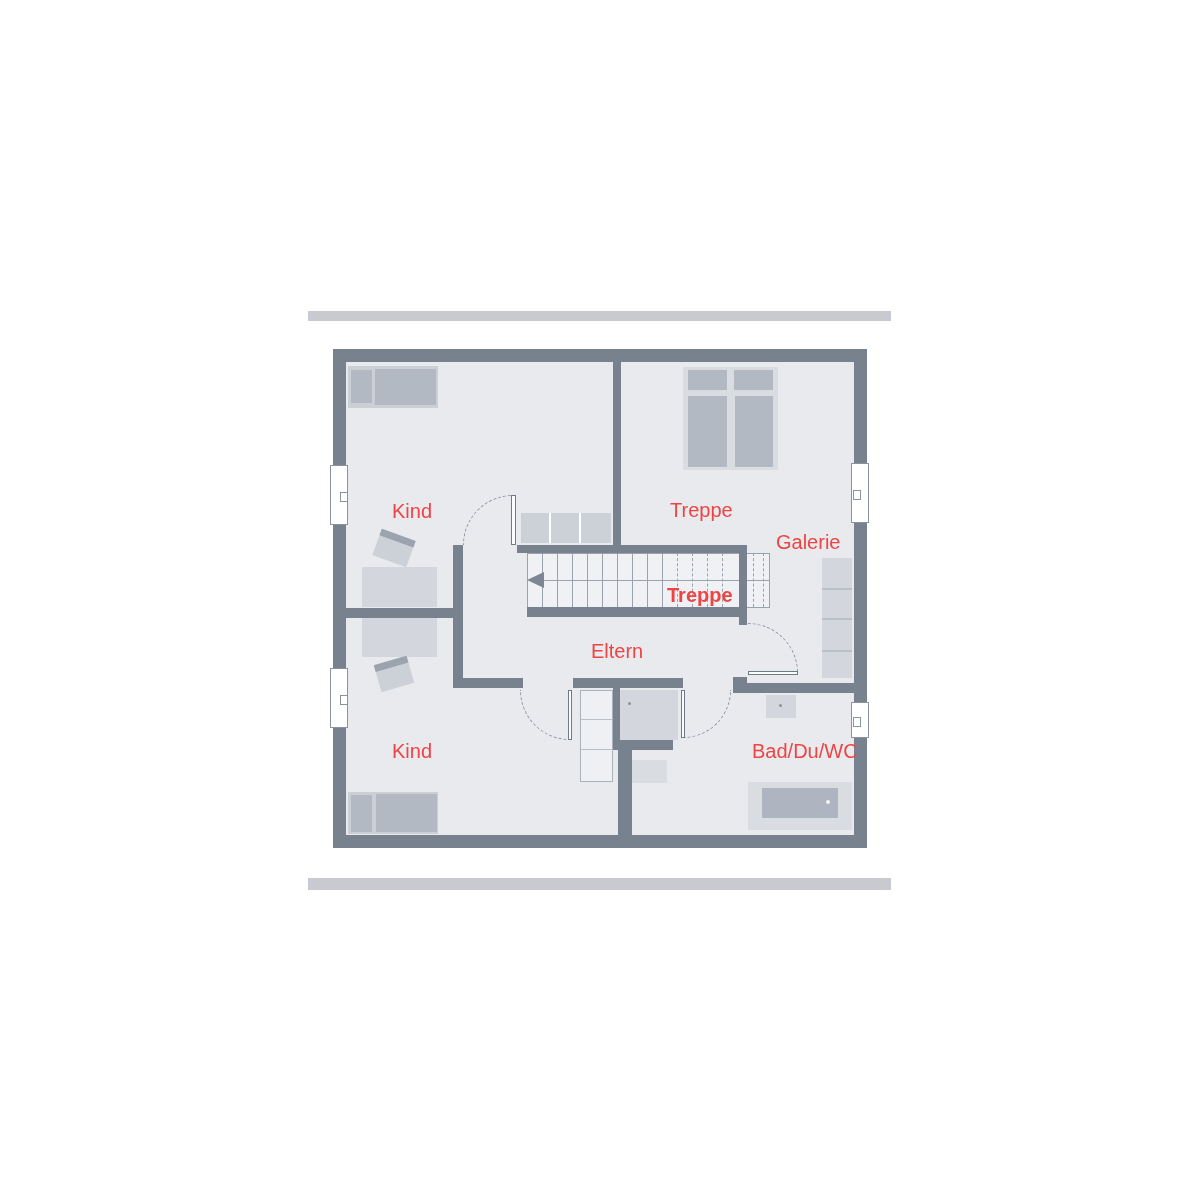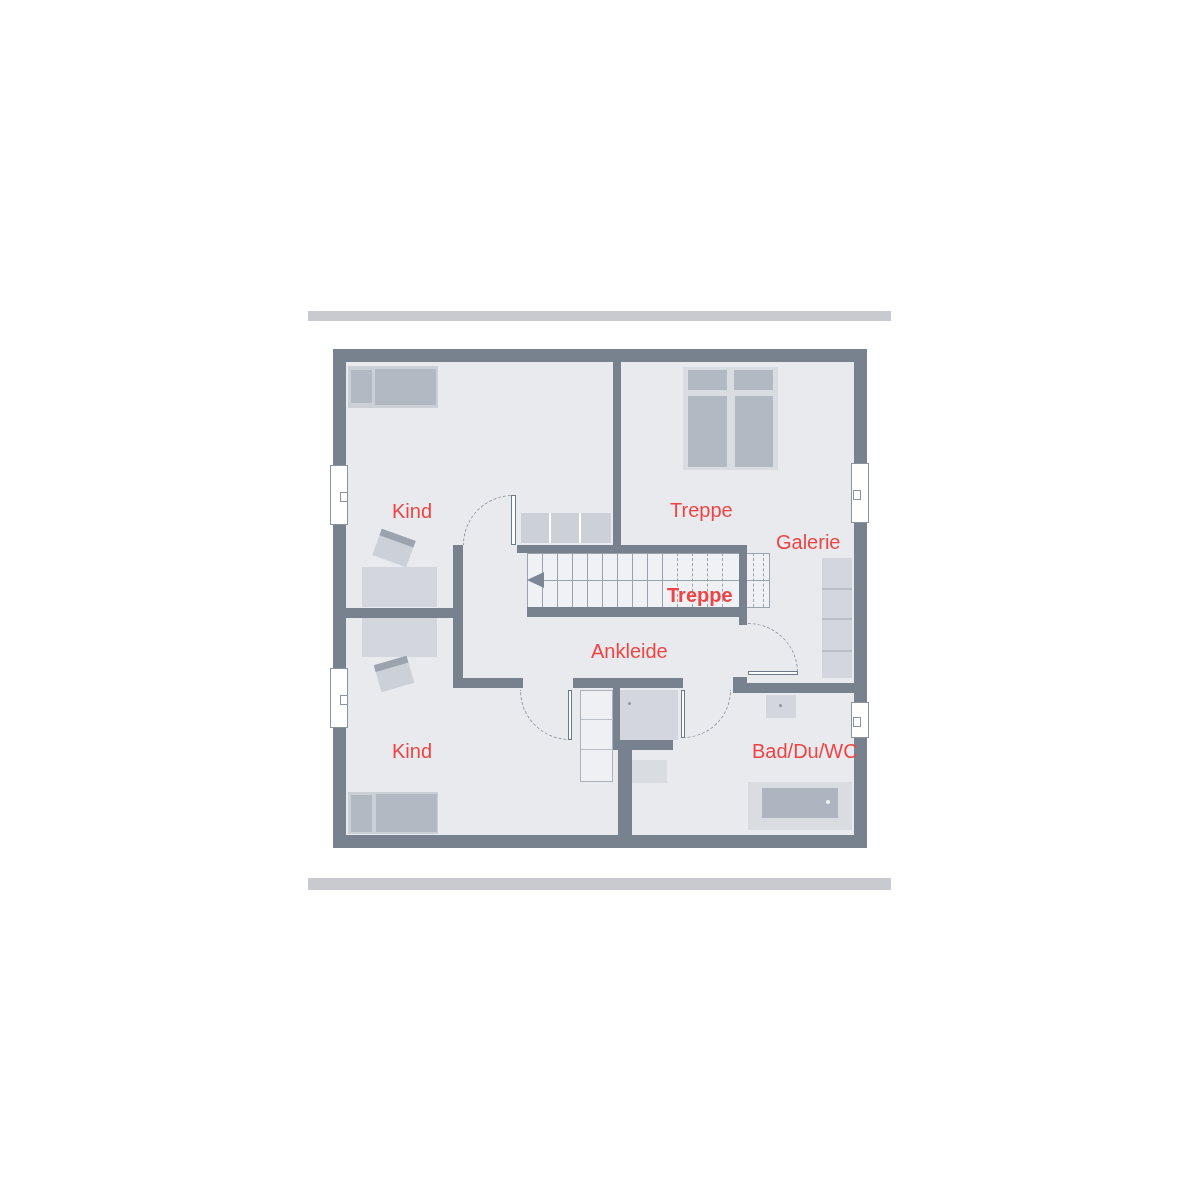--- a/index.html
+++ b/index.html
@@ -148,17 +148,17 @@
   <div class="abs arc arc-br" style="left:683px;top:690px;width:48px;height:48px;"></div>
   <div class="abs leaf" style="left:681px;top:690px;width:4px;height:48px;"></div>
 
   <div class="abs arc arc-tr" style="left:748px;top:623px;width:50px;height:50px;"></div>
   <div class="abs leaf" style="left:748px;top:671px;width:50px;height:4px;"></div>
 
   <div class="label" style="left:392px;top:500px;">Kind</div>
   <div class="label" style="left:670px;top:499px;">Treppe</div>
   <div class="label" style="left:776px;top:531px;">Galerie</div>
   <div class="label" style="left:667px;top:584px;font-weight:bold;">Treppe</div>
-  <div class="label" style="left:591px;top:640px;">Ankleide</div>
+  <div class="label" style="left:591px;top:640px;">Eltern</div>
   <div class="label" style="left:392px;top:740px;">Kind</div>
   <div class="label" style="left:752px;top:740px;">Bad/Du/WC</div>
 
 </div>
 
 </body></html>

